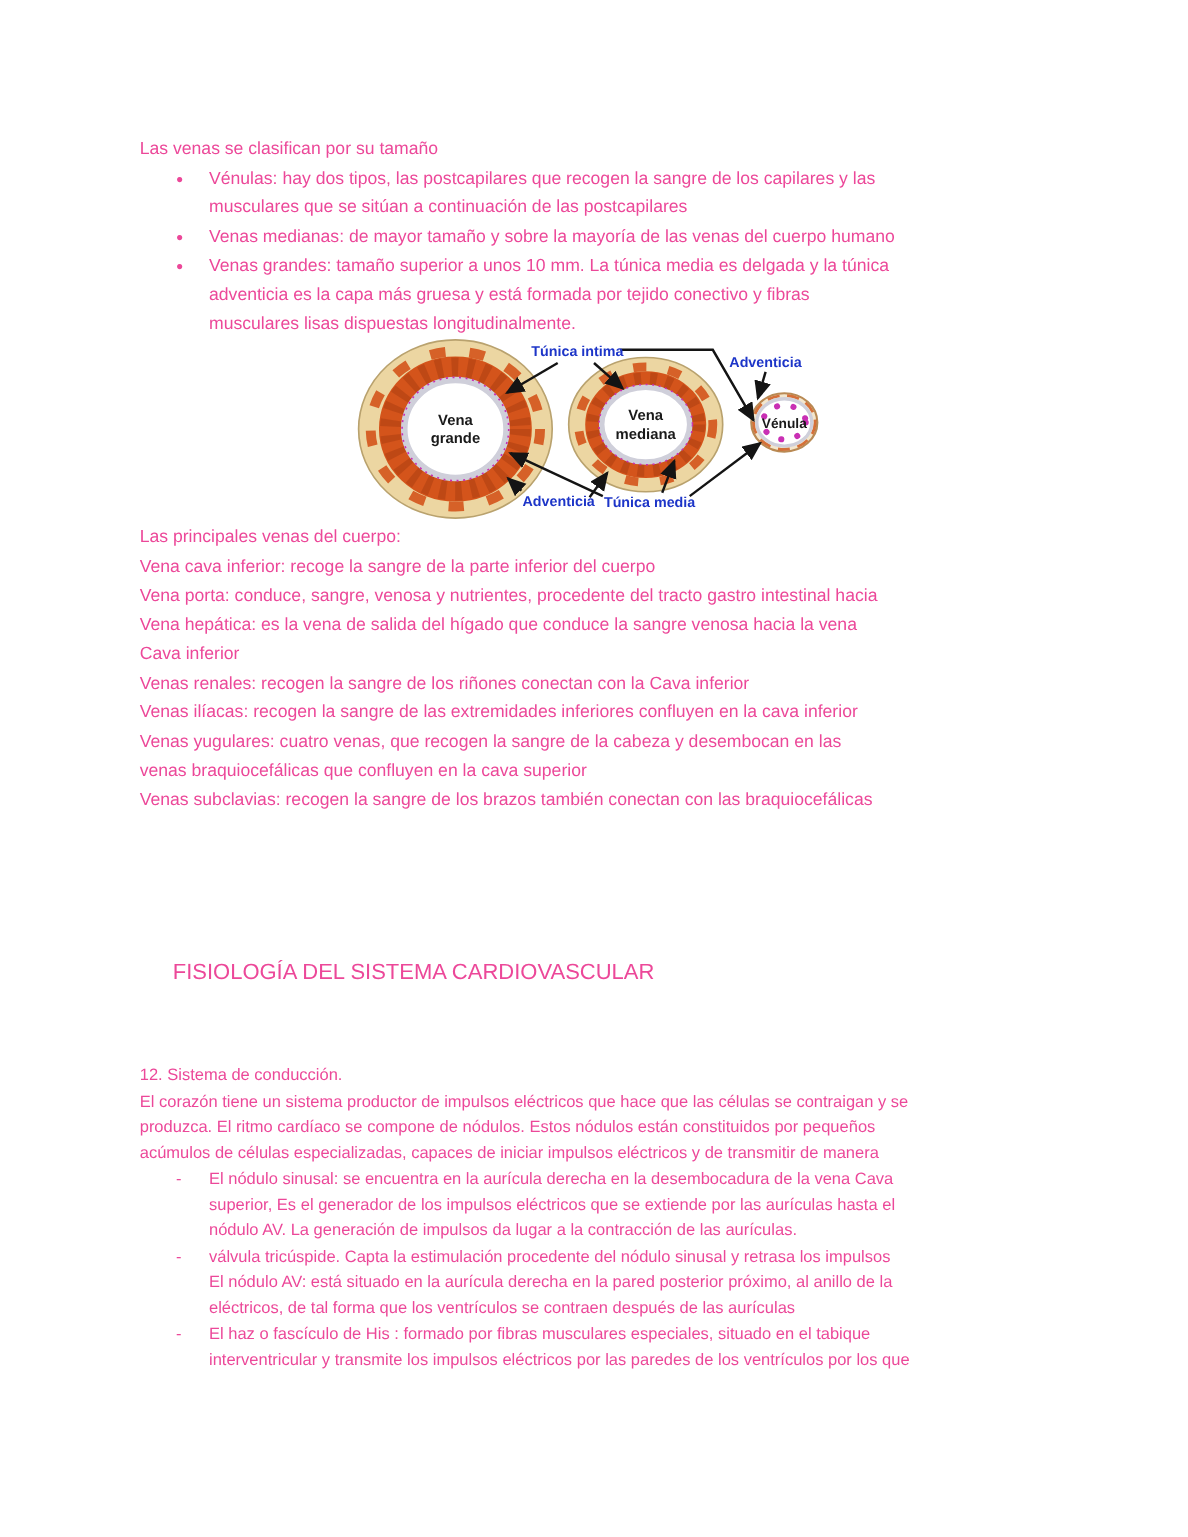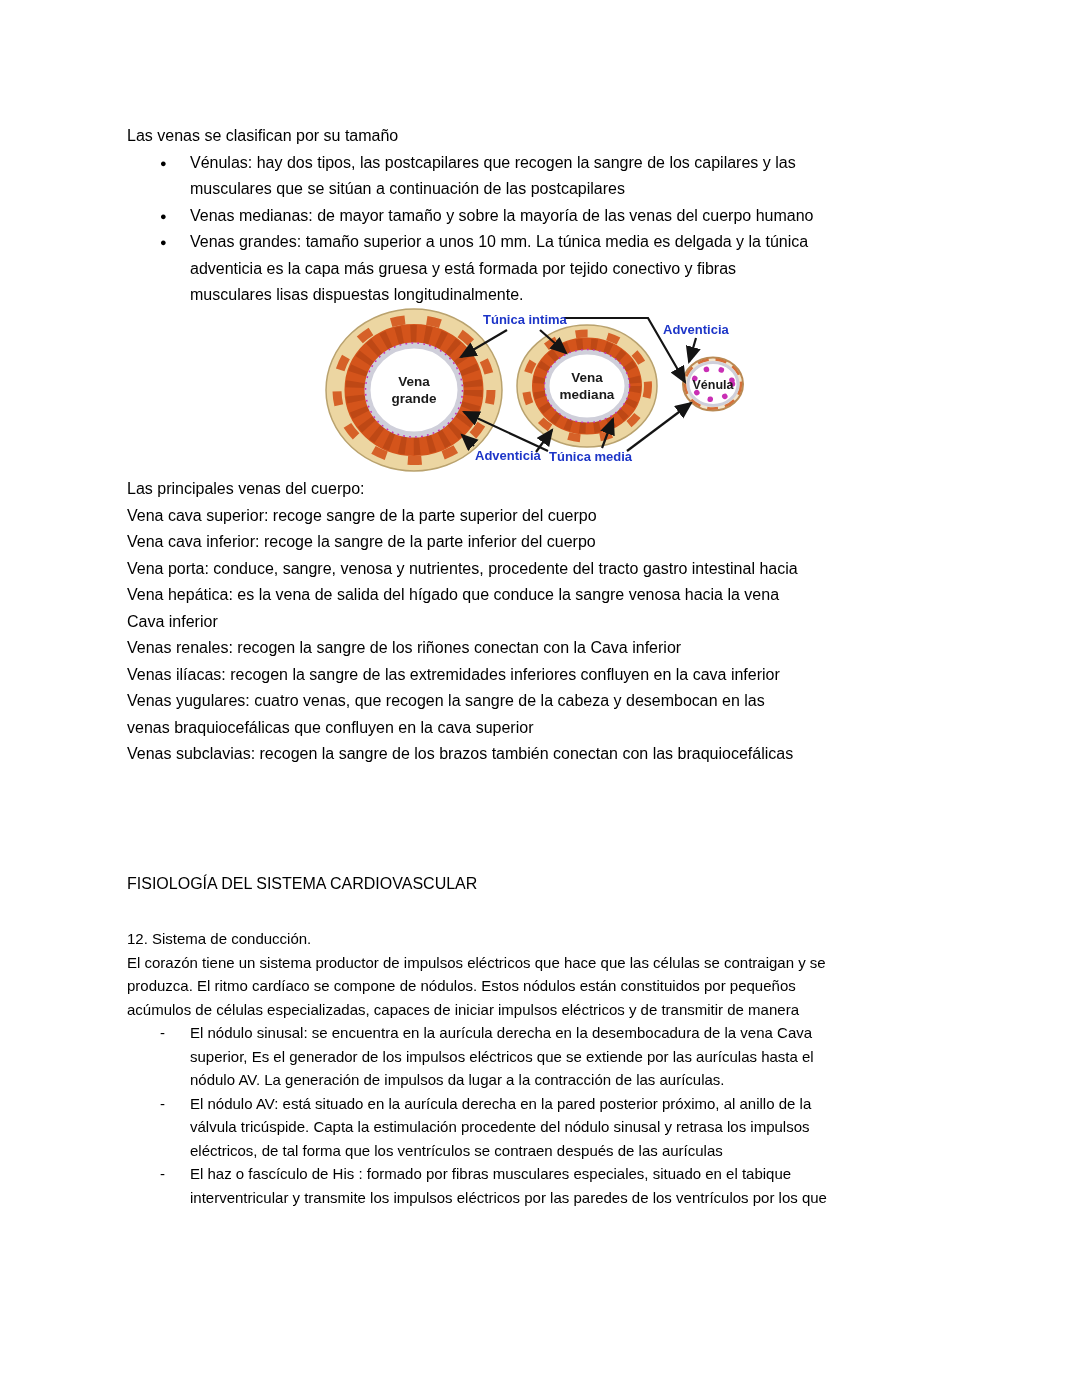--- a/index.html
+++ b/index.html
@@ -3,37 +3,37 @@
 <meta charset="utf-8">
 <style>
   * { box-sizing: border-box; }
   html, body { margin: 0; padding: 0; background: #ffffff; }
   .page {
     position: relative;
     width: 1080px;
     height: 1397px;
     background: #ffffff;
     font-family: "Liberation Sans", "DejaVu Sans", sans-serif;
-    color: #000000;
+    color: #ec4899;
     overflow: hidden;
   }
   .sec { position: absolute; left: 127px; }
   .body-text { font-size: 16px; line-height: 26.5px; }
-  .small-text { font-size: 15px; line-height: 23.5px; }
+  .small-text { font-size: 15px; line-height: 23.5px; margin-top: 39px; }
   .ln { white-space: pre; }
   .list-item { position: relative; padding-left: 63px; }
   .bullet-marker {
     position: absolute; left: 33px; top: 0;
     font-size: 11px; line-height: 26.5px;
   }
   .dash-marker {
     position: absolute; left: 33px; top: 0;
     font-size: 15px; line-height: 23.5px;
   }
-  .heading { font-size: 16px; line-height: 26.5px; }
+  .heading { font-size: 20px; line-height: 26.5px; margin-left: 30px; }
   .figure-svg { position: absolute; left: 320px; top: 305px; }
   svg text { font-family: "Liberation Sans", "DejaVu Sans", sans-serif; }
   .diagram-label { font-size: 13px; font-weight: bold; }
   .vessel-name { font-size: 13.5px; font-weight: bold; fill: #1a1a1a; }
   .vessel-name-small { font-size: 12.5px; font-weight: bold; fill: #1a1a1a; }
 </style>
 </head>
 <body>
 
 <div class="page">
@@ -111,21 +111,20 @@
     <line x1="627" y1="451" x2="691" y2="403" stroke-width="2.2" marker-end="url(#ah)" stroke="#141414"></line>
 
     <text x="483" y="324" class="diagram-label" fill="#1d35c8">Túnica intima</text>
     <text x="663" y="334" class="diagram-label" fill="#1d35c8">Adventicia</text>
     <text x="475" y="460" class="diagram-label" fill="#1d35c8">Adventicia</text>
     <text x="549" y="461" class="diagram-label" fill="#1d35c8">Túnica media</text>
   </svg>
 
   <div class="sec body-text" style="top:476px;">
       <div class="ln">Las principales venas del cuerpo:</div>
-      <div class="ln">Vena cava superior: recoge sangre de la parte superior del cuerpo</div>
       <div class="ln">Vena cava inferior: recoge la sangre de la parte inferior del cuerpo</div>
       <div class="ln">Vena porta: conduce, sangre, venosa y nutrientes, procedente del tracto gastro intestinal hacia</div>
       <div class="ln">Vena hepática: es la vena de salida del hígado que conduce la sangre venosa hacia la vena</div>
       <div class="ln">Cava inferior</div>
       <div class="ln">Venas renales: recogen la sangre de los riñones conectan con la Cava inferior</div>
       <div class="ln">Venas ilíacas: recogen la sangre de las extremidades inferiores confluyen en la cava inferior</div>
       <div class="ln">Venas yugulares: cuatro venas, que recogen la sangre de la cabeza y desembocan en las</div>
       <div class="ln">venas braquiocefálicas que confluyen en la cava superior</div>
       <div class="ln">Venas subclavias: recogen la sangre de los brazos también conectan con las braquiocefálicas</div>
     </div>
@@ -143,22 +142,22 @@
       <span class="dash-marker">-</span>
       <div>
           <div class="ln">El nódulo sinusal: se encuentra en la aurícula derecha en la desembocadura de la vena Cava</div>
           <div class="ln">superior, Es el generador de los impulsos eléctricos que se extiende por las aurículas hasta el</div>
           <div class="ln">nódulo AV. La generación de impulsos da lugar a la contracción de las aurículas.</div>
         </div>
     </div>
     <div class="list-item">
       <span class="dash-marker">-</span>
       <div>
+          <div class="ln">válvula tricúspide. Capta la estimulación procedente del nódulo sinusal y retrasa los impulsos</div>
           <div class="ln">El nódulo AV: está situado en la aurícula derecha en la pared posterior próximo, al anillo de la</div>
-          <div class="ln">válvula tricúspide. Capta la estimulación procedente del nódulo sinusal y retrasa los impulsos</div>
           <div class="ln">eléctricos, de tal forma que los ventrículos se contraen después de las aurículas</div>
         </div>
     </div>
     <div class="list-item">
       <span class="dash-marker">-</span>
       <div>
           <div class="ln">El haz o fascículo de His : formado por fibras musculares especiales, situado en el tabique</div>
           <div class="ln">interventricular y transmite los impulsos eléctricos por las paredes de los ventrículos por los que</div>
         </div>
     </div>

